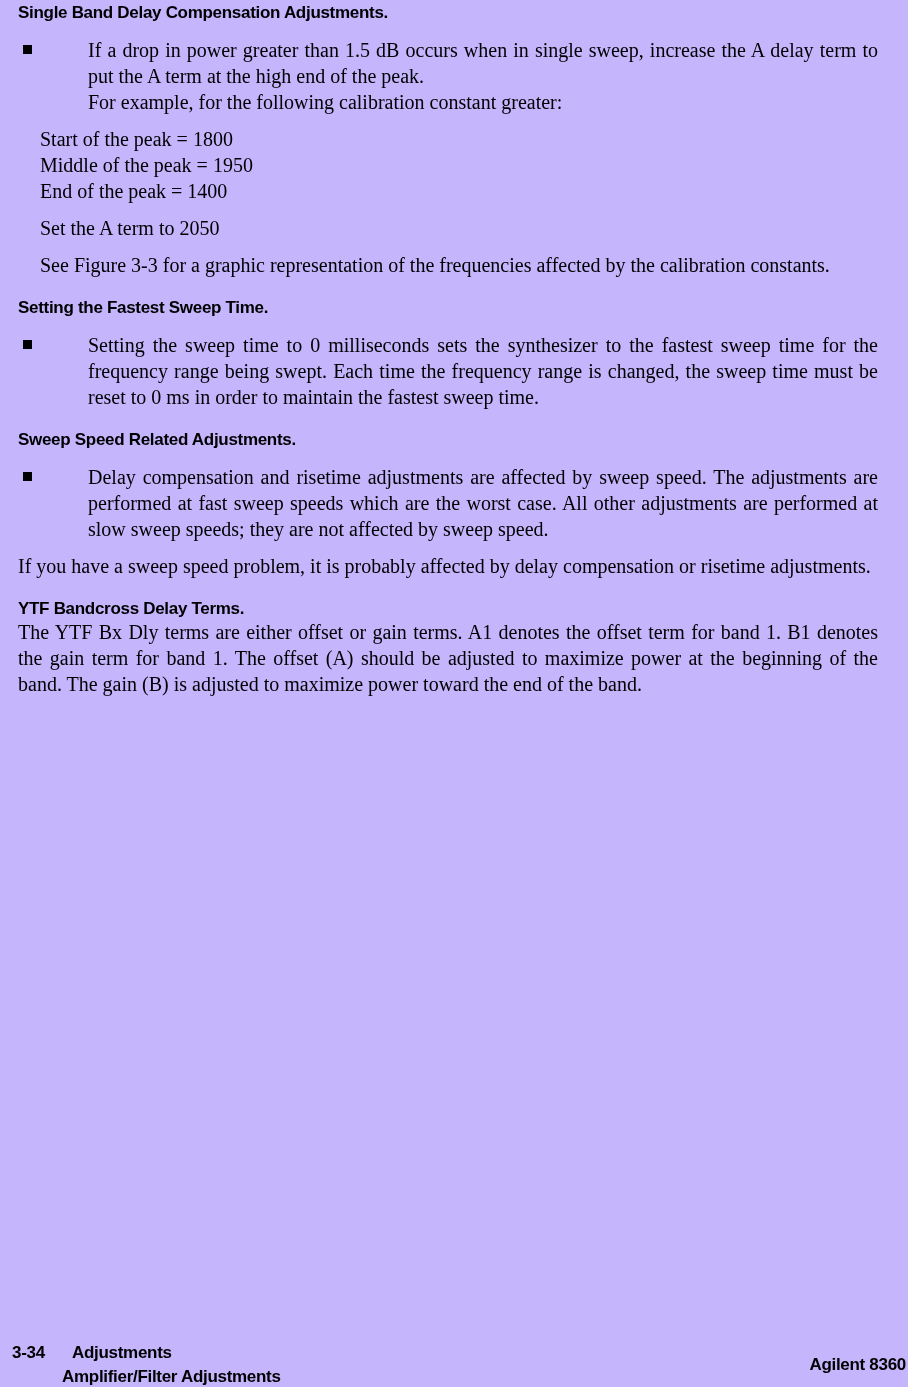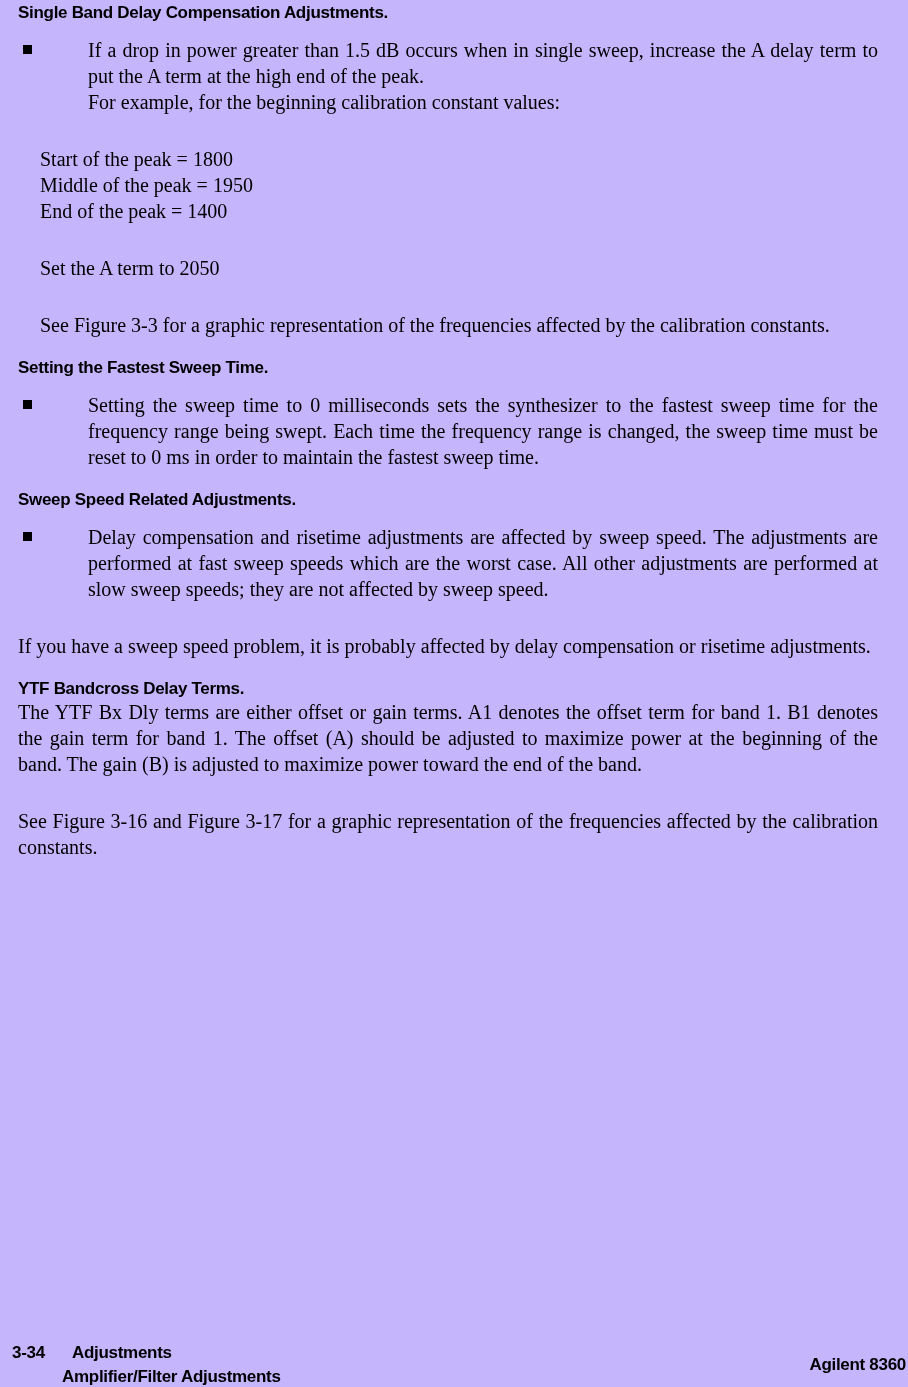--- a/index.html
+++ b/index.html
@@ -26,21 +26,21 @@
   .hgap   { margin-top: 20px; }
   .body {
     font-family: "Liberation Serif", serif;
     font-size: 20px;
     line-height: 26px;
     color: #000000;
     margin: 0;
   }
   .just   { text-align: justify; }
   .indent { margin-left: 22px; }
-  .gap    { margin-top: 31px; }
+  .gap    { margin-top: 11px; }
   .bullet {
     display: flex;
     align-items: flex-start;
     margin-top: 14px;
     padding-left: 5px;
     gap: 48px;
   }
   .marker {
     flex: none;
     width: 9px;
@@ -71,21 +71,21 @@
 <body>
 
 <div class="page">
 
   <h1 class="h">Single Band Delay Compensation Adjustments.</h1>
 
   <div class="bullet">
     <span class="marker"></span>
     <div class="btext">
       <p class="body just">If a drop in power greater than 1.5 dB occurs when in single sweep, increase the A delay term to put the A term at the high end of the peak.</p>
-      <p class="body">For example, for the beginning calibration constant values:</p>
+      <p class="body">For example, for the following calibration constant greater:</p>
     </div>
   </div>
 
   <div class="indent gap">
     <p class="body">Start of the peak = 1800</p>
     <p class="body">Middle of the peak = 1950</p>
     <p class="body">End of the peak = 1400</p>
   </div>
 
   <p class="body indent gap">Set the A term to 2050</p>
@@ -109,21 +109,20 @@
       <p class="body just">Delay compensation and risetime adjustments are affected by sweep speed. The adjustments are performed at fast sweep speeds which are the worst case. All other adjustments are performed at slow sweep speeds; they are not affected by sweep speed.</p>
     </div>
   </div>
 
   <p class="body just gap">If you have a sweep speed problem, it is probably affected by delay compensation or risetime adjustments.</p>
 
   <h2 class="h hgap">YTF Bandcross Delay Terms.</h2>
 
   <p class="body just tightapres">The YTF Bx Dly terms are either offset or gain terms. A1 denotes the offset term for band 1. B1 denotes the gain term for band 1. The offset (A) should be adjusted to maximize power at the beginning of the band. The gain (B) is adjusted to maximize power toward the end of the band.</p>
 
-  <p class="body just gap">See Figure 3-16 and Figure 3-17 for a graphic representation of the frequencies affected by the calibration constants.</p>
 
   <div class="footer">
     <div class="frow">
       <span class="fpage">3-34</span><span>Adjustments</span>
       <span class="fbrand">Agilent 8360</span>
     </div>
     <div class="fsection">Amplifier/Filter Adjustments</div>
   </div>
 
 </div>

